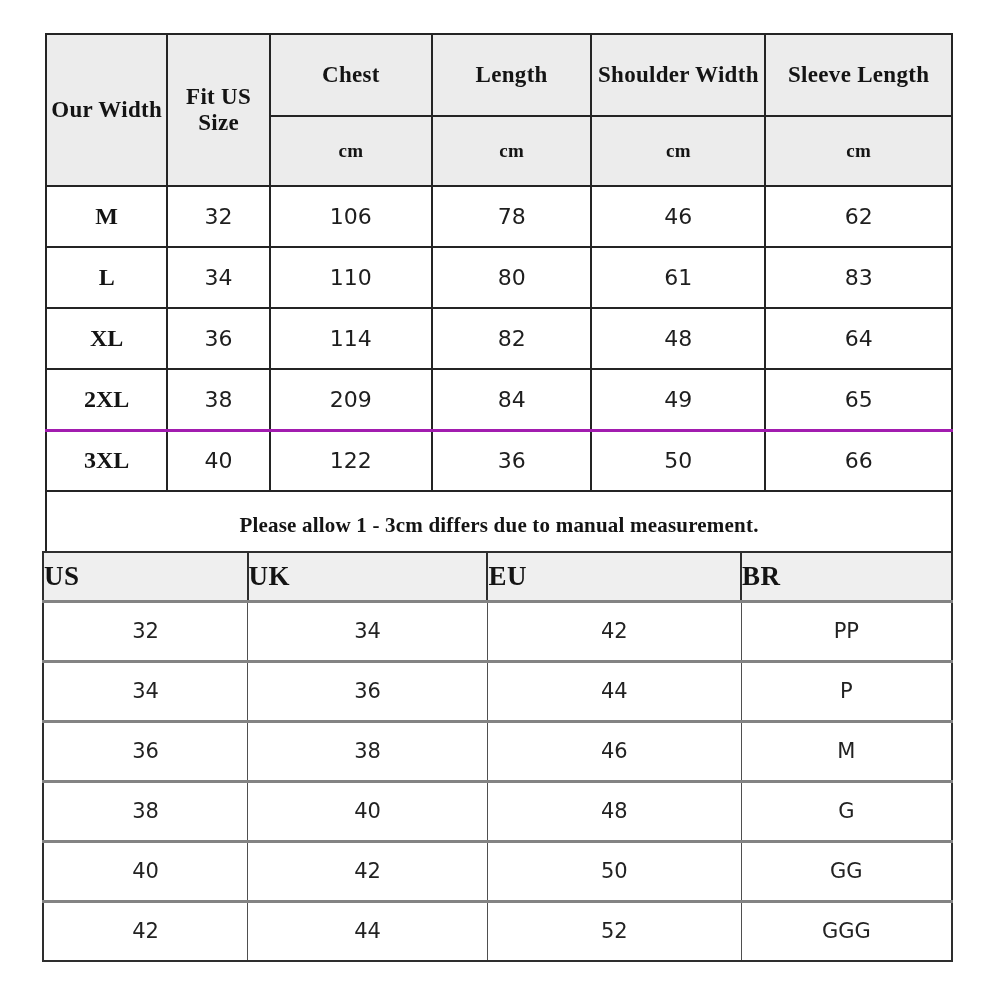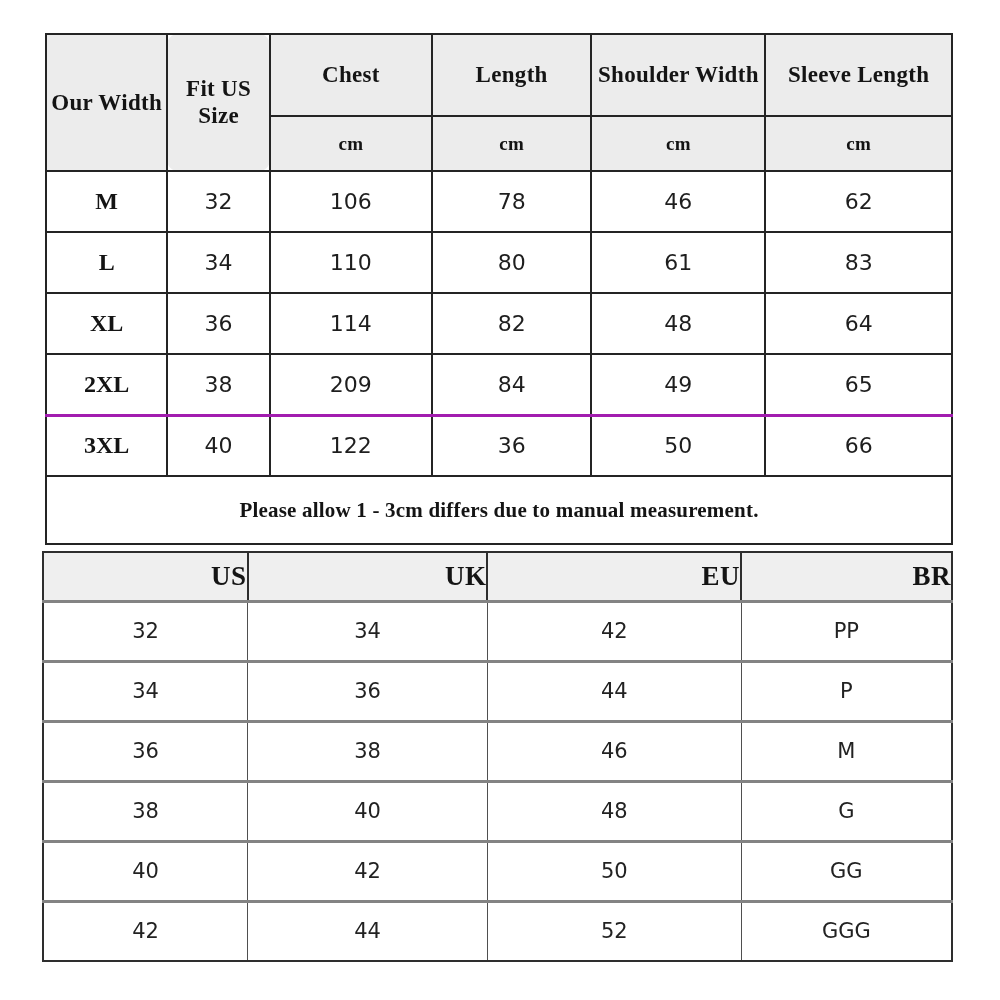--- a/index.html
+++ b/index.html
@@ -36,21 +36,21 @@
     background: #ececec;
     font-family: "Liberation Serif", serif;
     font-weight: bold;
     font-size: 23px;
     letter-spacing: 0.3px;
   }
   table.size-table thead tr.unit-row th {
     font-size: 19px;
   }
   table.size-table thead tr.measure-row { height: 82px; }
-  table.size-table thead tr.unit-row { height: 55px; }
+  table.size-table thead tr.unit-row { height: 70px; }
   table.size-table tbody tr.data-row { height: 61px; }
   table.size-table td.size-label {
     font-family: "Liberation Serif", serif;
     font-weight: 600;
     font-size: 24px;
   }
   table.size-table td.num {
     font-family: "DejaVu Sans", sans-serif;
     font-weight: 400;
     font-size: 22px;
@@ -60,40 +60,40 @@
     border-top: 3px solid #a21caf;
   }
   table.size-table tr.note-row { height: 68px; }
   table.size-table td.note-cell {
     font-family: "Liberation Serif", serif;
     font-weight: bold;
     font-size: 21px;
     letter-spacing: 0.2px;
     text-align: center;
   }
-  th.fit-us { line-height: 1.15; padding: 0 14px; border-radius: 11px; }
+  th.fit-us { line-height: 1.15; padding: 0 14px; }
 
   
   table.conv-table {
     position: absolute;
     left: 42px;
     top: 551px;
     width: 911px;
     border-collapse: collapse;
     table-layout: fixed;
     border: 2px solid #2e2e2e;
   }
   table.conv-table thead tr { height: 49px; }
   table.conv-table thead th {
     background: #efefef;
     border: 2px solid #2e2e2e;
     font-family: "Liberation Serif", serif;
     font-weight: bold;
     font-size: 27px;
-    text-align: right;
+    text-align: left;
     vertical-align: middle;
     letter-spacing: 0.5px;
   }
   table.conv-table tbody tr { height: 60px; }
   table.conv-table tbody td {
     border-left: 1px solid #4f4f4f;
     border-right: 1px solid #4f4f4f;
     border-top: 3px solid #838383;
     border-bottom: 1px solid #3a3a3a;
     text-align: center;

